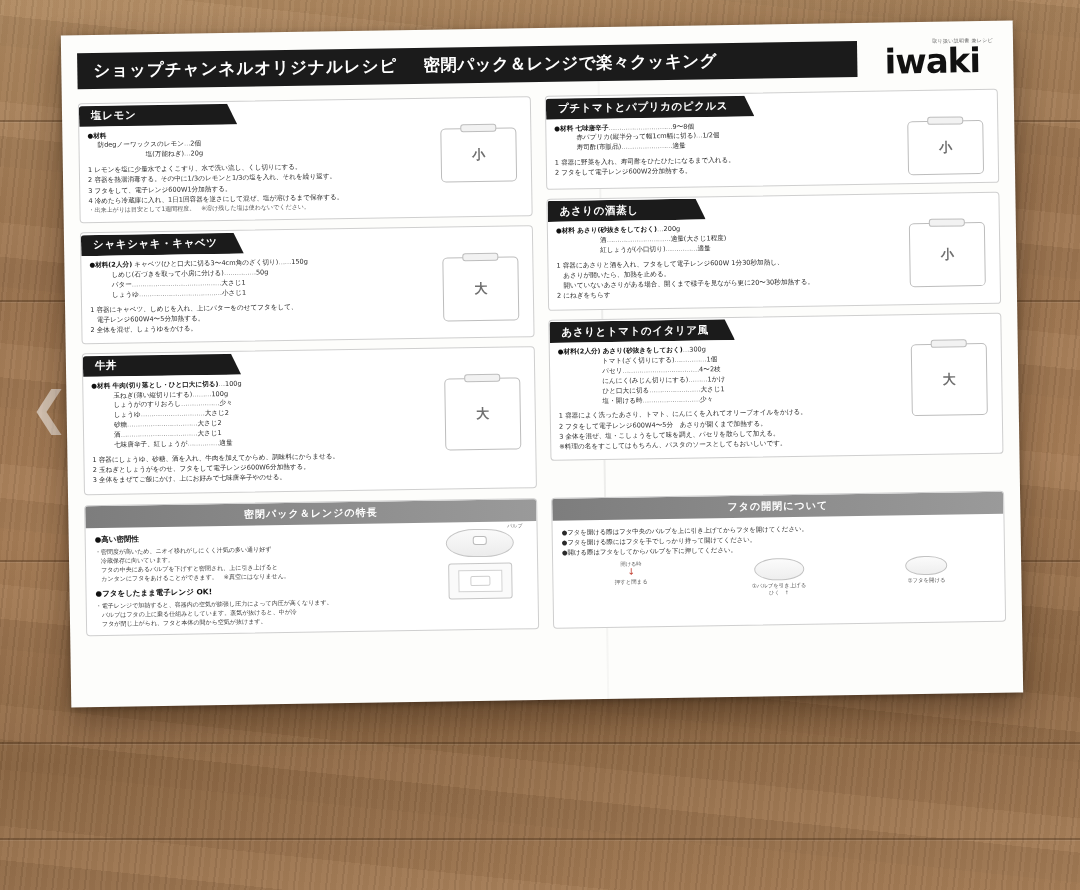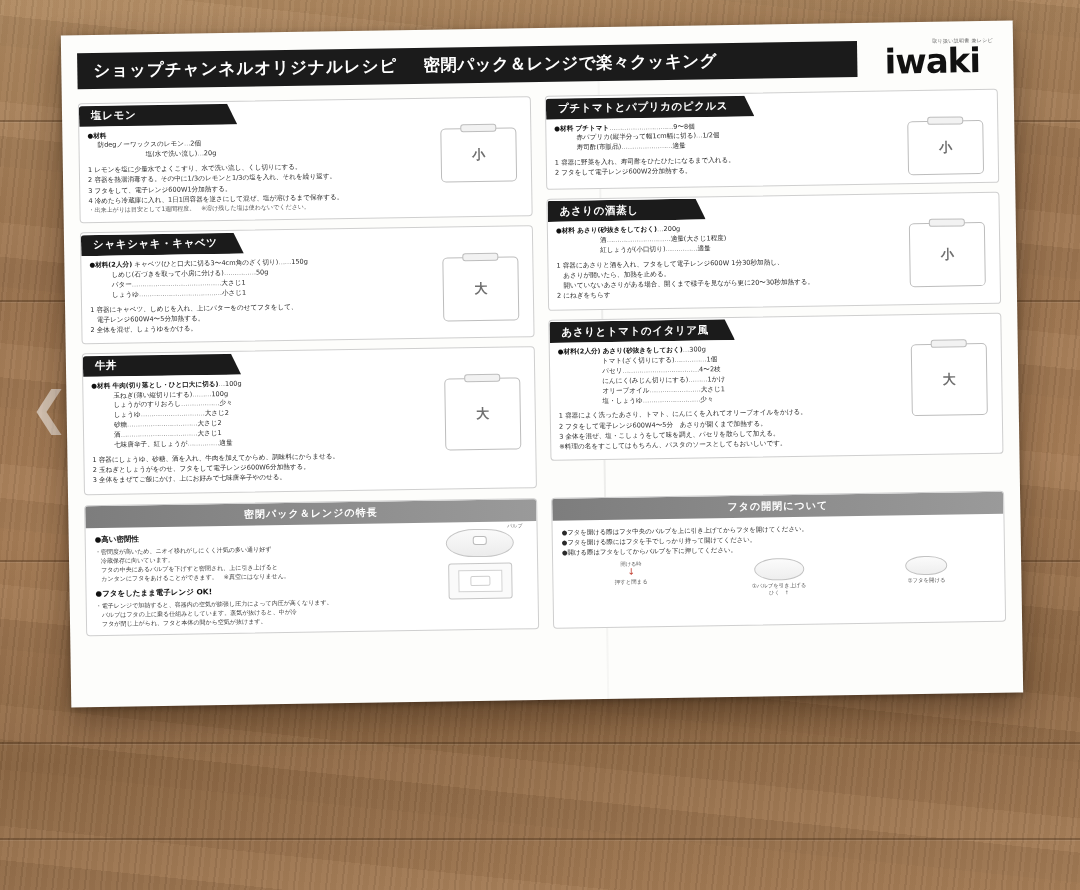--- a/index.html
+++ b/index.html
@@ -190,21 +190,21 @@
 
         <div class="col">
 
           <div class="card">
             <div class="card-title">塩レモン</div>
             <div class="card-body">
               <div class="card-text">
                 <div class="ing">
                   <div><span class="bullet">●材料</span></div>
                   <div style="padding-left:10px"><span>防degノーワックスのレモン</span><span class="dots">…</span><span>2個</span></div>
-                  <div style="padding-left:58px"><span>塩(水で洗い流し)</span><span class="dots">…</span><span>20g</span></div>
+                  <div style="padding-left:58px"><span>塩(万能ねぎ)</span><span class="dots">…</span><span>20g</span></div>
                 </div>
                 <div class="steps">
                   <div>1 レモンを塩に少量水でよくこすり、水で洗い流し、くし切りにする。</div>
                   <div>2 容器を熱湯消毒する。その中に1/3のレモンと1/3の塩を入れ、それを繰り返す。</div>
                   <div>3 フタをして、電子レンジ600W1分加熱する。</div>
                   <div>4 冷めたら冷蔵庫に入れ、1日1回容器を逆さにして混ぜ、塩が溶けるまで保存する。</div>
                 </div>
                 <div class="note">・出来上がりは目安として1週間程度。　※溶け残した塩は使わないでください。</div>
               </div>
               <div class="pack">
@@ -272,21 +272,21 @@
           </div>
         </div>
 
         <div class="col">
 
           <div class="card">
             <div class="card-title">プチトマトとパプリカのピクルス</div>
             <div class="card-body">
               <div class="card-text">
                 <div class="ing">
-                  <div><span class="bullet">●材料 プチトマト</span><span class="dots">…………………………</span><span>9〜8個</span></div>
+                  <div><span class="bullet">●材料 七味唐辛子</span><span class="dots">…………………………</span><span>9〜8個</span></div>
                   <div style="padding-left:22px"><span>赤パプリカ(縦半分って幅1cm幅に切る)</span><span class="dots">…</span><span>1/2個</span></div>
                   <div style="padding-left:22px"><span>寿司酢(市販品)</span><span class="dots">……………………</span><span>適量</span></div>
                 </div>
                 <div class="steps">
                   <div>1 容器に野菜を入れ、寿司酢をひたひたになるまで入れる。</div>
                   <div>2 フタをして電子レンジ600W2分加熱する。</div>
                 </div>
               </div>
               <div class="pack">
                 <div class="pack-box pack-small">
@@ -324,22 +324,22 @@
 
           <div class="card">
             <div class="card-title">あさりとトマトのイタリア風</div>
             <div class="card-body">
               <div class="card-text">
                 <div class="ing">
                   <div><span class="bullet">●材料(2人分) あさり(砂抜きをしておく)</span><span class="dots">…</span><span>300g</span></div>
                   <div style="padding-left:44px"><span>トマト(ざく切りにする)</span><span class="dots">……………</span><span>1個</span></div>
                   <div style="padding-left:44px"><span>パセリ</span><span class="dots">………………………………</span><span>4〜2枝</span></div>
                   <div style="padding-left:44px"><span>にんにく(みじん切りにする)</span><span class="dots">………</span><span>1かけ</span></div>
-                  <div style="padding-left:44px"><span>オリーブオイル</span><span class="dots">……………………</span><span>大さじ1</span></div>
-                  <div style="padding-left:44px"><span>塩・しょうゆ</span><span class="dots">………………………</span><span>少々</span></div>
+                  <div style="padding-left:44px"><span>ひと口大に切る</span><span class="dots">……………………</span><span>大さじ1</span></div>
+                  <div style="padding-left:44px"><span>塩・開ける時</span><span class="dots">………………………</span><span>少々</span></div>
                 </div>
                 <div class="steps">
                   <div>1 容器によく洗ったあさり、トマト、にんにくを入れてオリーブオイルをかける。</div>
                   <div>2 フタをして電子レンジ600W4〜5分　あさりが開くまで加熱する。</div>
                   <div>3 全体を混ぜ、塩・こしょうをして味を調え、パセリを散らして加える。</div>
                   <div>※料理の名をすこしてはもちろん、パスタのソースとしてもおいしいです。</div>
                 </div>
               </div>
               <div class="pack">
                 <div class="pack-box pack-tall">

